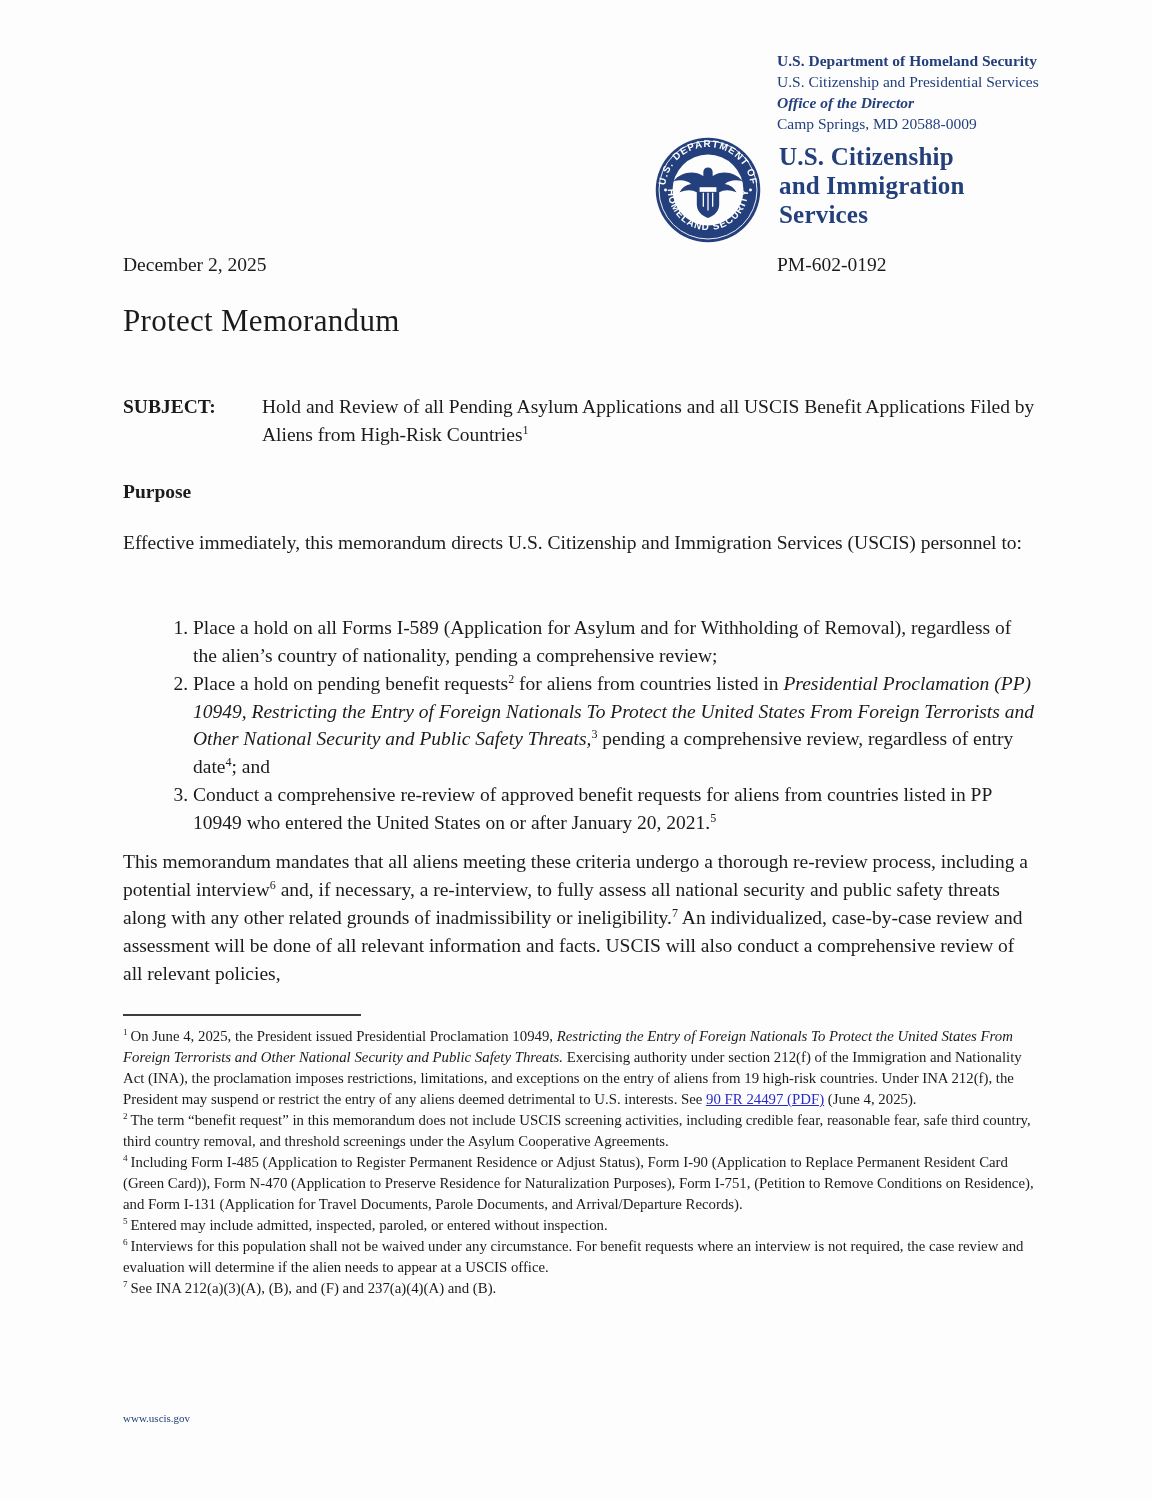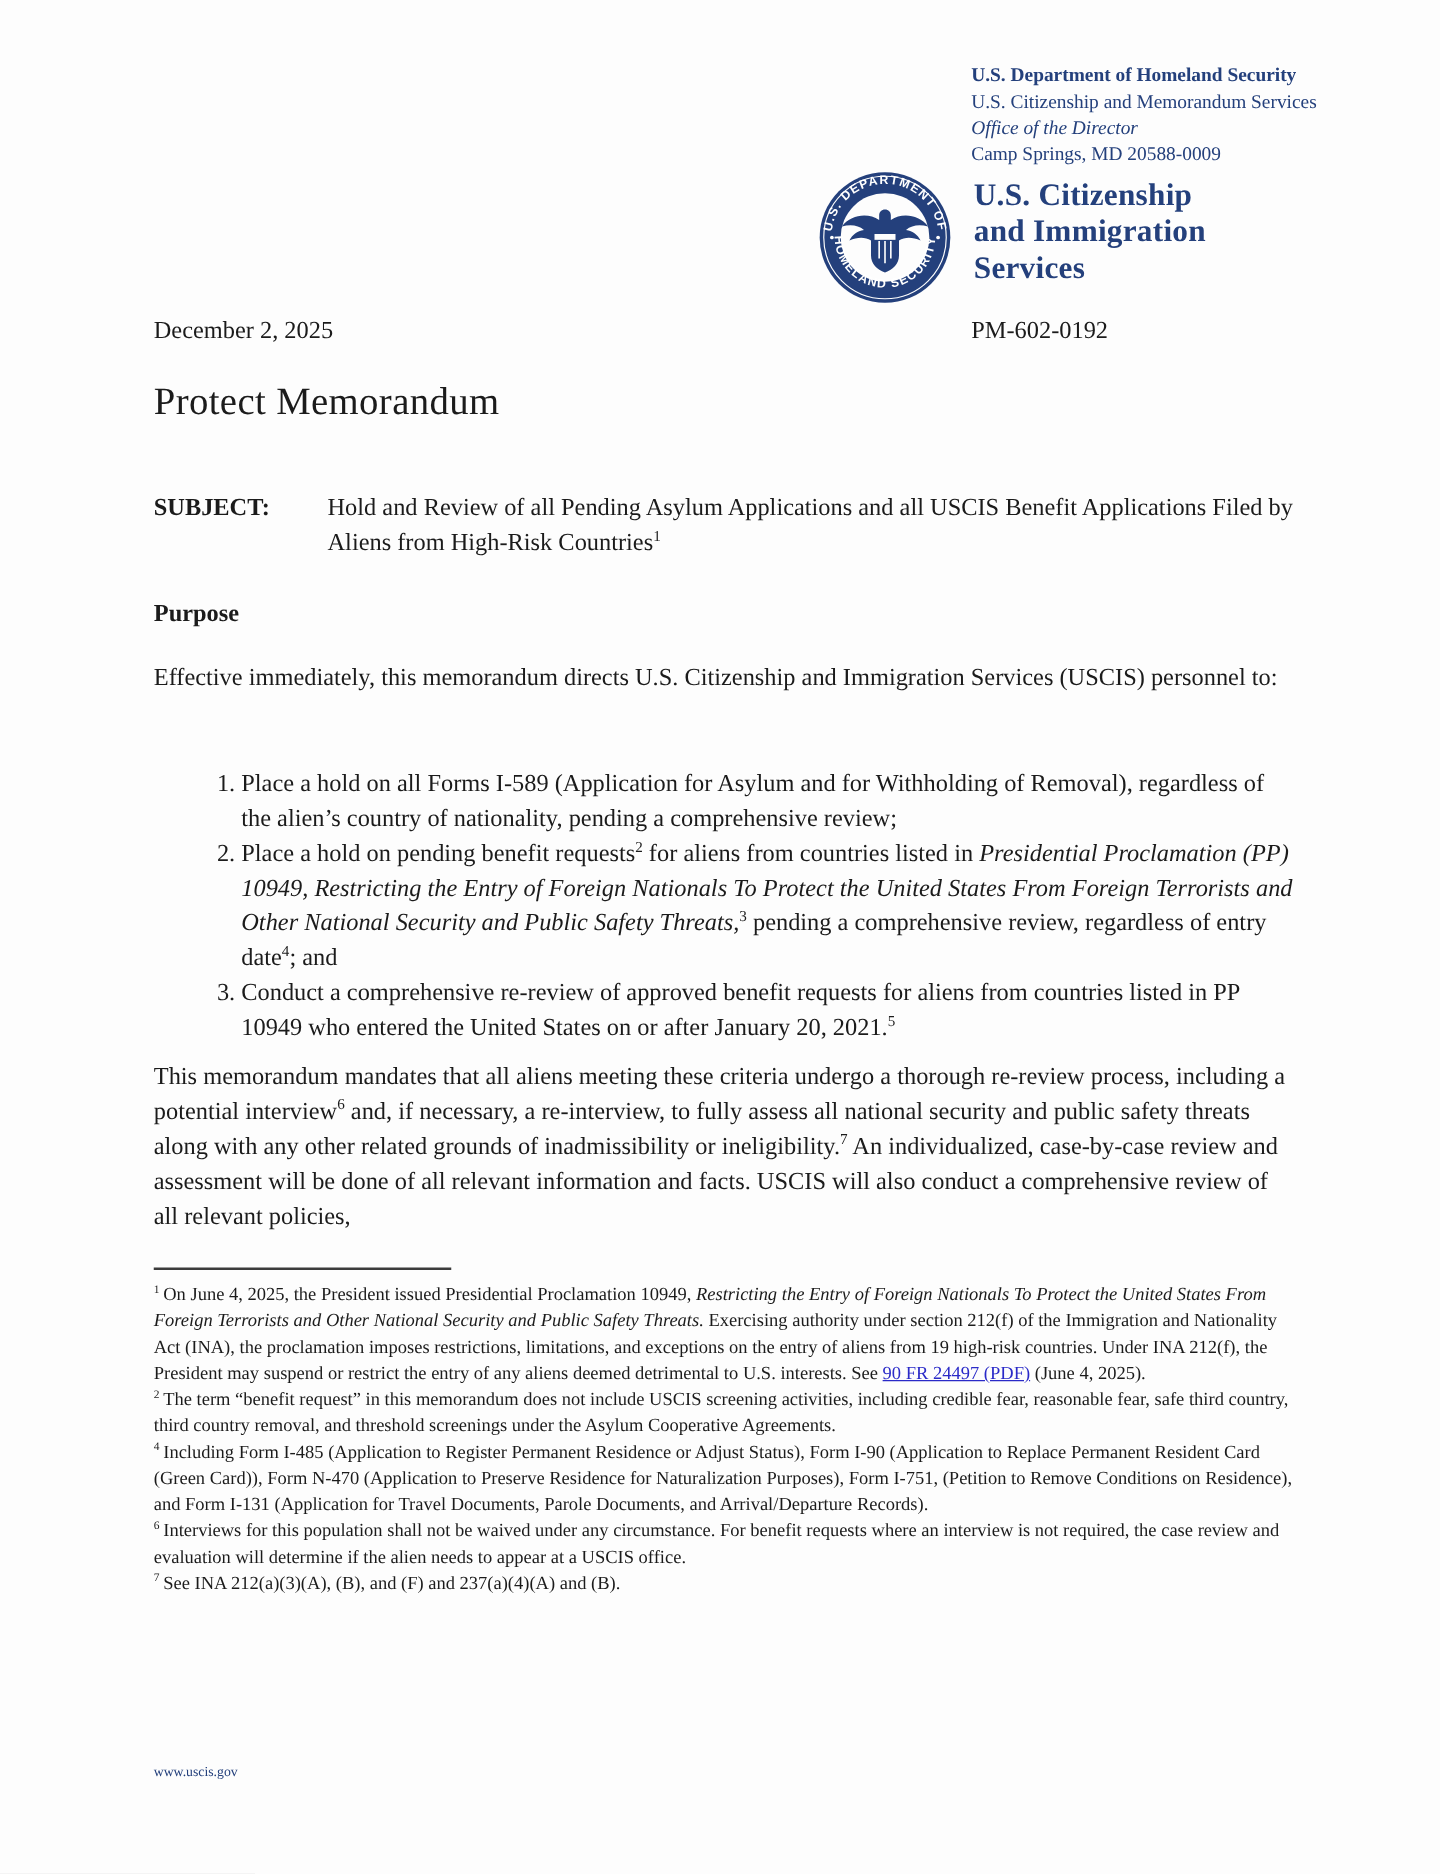--- a/index.html
+++ b/index.html
@@ -5,21 +5,21 @@
   * { margin:0; padding:0; box-sizing:border-box; }
   html,body { background:#e8e8e8; }
   .page {
     width:1152px; height:1499px; position:relative; margin:0 auto;
     background:#fdfdfd; overflow:hidden;
     font-family:"Liberation Serif", serif; color:#1b1b1b;
   }
   
   .addr { position:absolute; left:777px; top:50px; font-size:15.5px; line-height:21px; color:#24407c; }
   .addr .l1 { font-weight:bold; }
-  .addr .l3 { font-style:italic; }
+  .addr .l3 { font-style:italic;font-weight:bold; }
   .sealrow { position:absolute; left:652px; top:134px; display:flex; align-items:flex-start; }
   .logo-text { margin-left:15px; margin-top:8px; font-size:25px; line-height:29px; color:#24407c; font-weight:600; letter-spacing:0.2px; }
   
   .content { position:absolute; left:123px; top:0; width:912px; height:100%; }
   .meta-row { position:absolute; top:254px; left:0; width:100%; font-size:19.5px; }
   .pm-number { position:absolute; left:654px; top:0; }
   .title { position:absolute; top:303px; left:0; font-size:31px; font-weight:400; letter-spacing:0.3px; }
   .subject-row { position:absolute; top:393px; left:0; display:flex; width:100%; font-size:19.5px; line-height:28px; }
   .subject-label { font-weight:bold; width:139px; flex:none; }
   .subject-text { flex:1; }
@@ -37,21 +37,21 @@
   a.doc-link { color:#2a2ac8; text-decoration:underline; cursor:pointer; }
   .site { position:absolute; top:1412px; left:0; width:100%; text-align:left; padding-right:22px; font-weight:normal; color:#24407c; font-size:11px; }
 </style>
 </head>
 <body>
 
 <div class="page">
 
   <div class="addr">
     <div class="l1">U.S. Department of Homeland Security</div>
-    <div class="l2">U.S. Citizenship and Memorandum Services</div>
+    <div class="l2">U.S. Citizenship and Presidential Services</div>
     <div class="l3">Office of the Director</div>
     <div class="l4">Camp Springs, MD 20588-0009</div>
   </div>
 
   <div class="sealrow">
     <svg width="112" height="112" viewBox="0 0 120 120">
       <circle cx="60" cy="60" r="58" fill="#fdfdfd"></circle>
       <circle cx="60" cy="60" r="56" fill="#24407c"></circle>
       <circle cx="60" cy="60" r="52.5" fill="none" stroke="#fdfdfd" stroke-width="1"></circle>
       <circle cx="60" cy="60" r="38" fill="#fdfdfd"></circle>
@@ -115,20 +115,21 @@
     </ol>
 
     <p class="body-para"><span>This memorandum mandates that all aliens meeting these criteria undergo a thorough re-review process, including a potential interview</span><sup>6</sup><span> and, if necessary, a re-interview, to fully assess all national security and public safety threats along with any other related grounds of inadmissibility or ineligibility.</span><sup>7</sup><span> An individualized, case-by-case review and assessment will be done of all relevant information and facts. USCIS will also conduct a comprehensive review of all relevant policies,</span></p>
 
     <div class="fn-rule"></div>
 
     <div class="footnotes">
       <div class="footnote"><sup class="fn-num">1</sup><span><span>On June 4, 2025, the President issued Presidential Proclamation 10949, </span><em>Restricting the Entry of Foreign Nationals To Protect the United States From Foreign Terrorists and Other National Security and Public Safety Threats.</em><span> Exercising authority under section 212(f) of the Immigration and Nationality Act (INA), the proclamation imposes restrictions, limitations, and exceptions on the entry of aliens from 19 high-risk countries. Under INA 212(f), the President may suspend or restrict the entry of any aliens deemed detrimental to U.S. interests. See </span><a class="doc-link" href="#">90 FR 24497 (PDF)</a><span> (June 4, 2025).</span></span></div>
       <div class="footnote"><sup class="fn-num">2</sup><span><span>The term “benefit request” in this memorandum does not include USCIS screening activities, including credible fear, reasonable fear, safe third country, third country removal, and threshold screenings under the Asylum Cooperative Agreements.</span></span></div>
       <div class="footnote"><sup class="fn-num">4</sup><span><span>Including Form I-485 (Application to Register Permanent Residence or Adjust Status), Form I-90 (Application to Replace Permanent Resident Card (Green Card)), Form N-470 (Application to Preserve Residence for Naturalization Purposes), Form I-751, (Petition to Remove Conditions on Residence), and Form I-131 (Application for Travel Documents, Parole Documents, and Arrival/Departure Records).</span></span></div>
+      <div class="footnote"><sup class="fn-num">5</sup><span><span>Entered may include admitted, inspected, paroled, or entered without inspection.</span></span></div>
       <div class="footnote"><sup class="fn-num">6</sup><span><span>Interviews for this population shall not be waived under any circumstance. For benefit requests where an interview is not required, the case review and evaluation will determine if the alien needs to appear at a USCIS office.</span></span></div>
       <div class="footnote"><sup class="fn-num">7</sup><span><span>See INA 212(a)(3)(A), (B), and (F) and 237(a)(4)(A) and (B).</span></span></div>
     </div>
 
     <div class="site">www.uscis.gov</div>
 
   </div>
 </div>
 
 </body></html>

